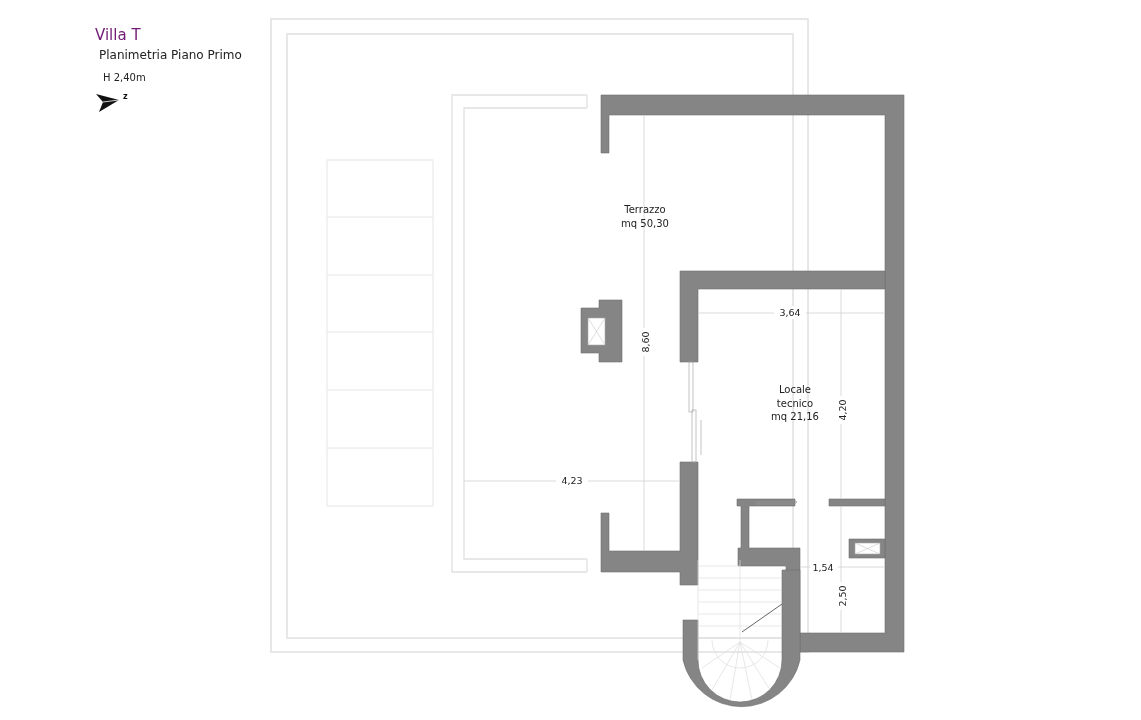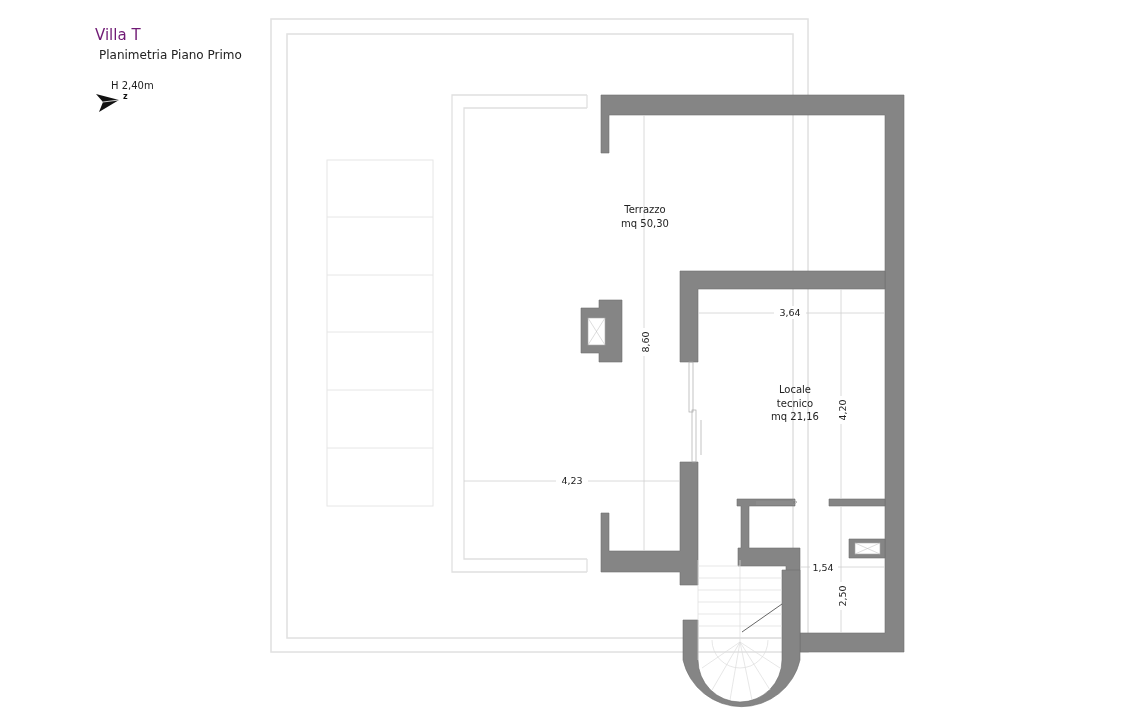--- a/index.html
+++ b/index.html
@@ -1,21 +1,21 @@
 <!DOCTYPE html>
 <html><head>
   <meta charset="utf-8">
   <style>
     html, body { margin: 0; padding: 0; background: #ffffff; }
     body { width: 1141px; height: 720px; position: relative; overflow: hidden;
            font-family: "DejaVu Sans", "Liberation Sans", sans-serif; color: #222; }
     .title-block { position: absolute; left: 95px; top: 26px; }
     .title { font-size: 15px; font-weight: normal; margin: 0; line-height: 18px; color: #701a75; }
     .subtitle { font-size: 12px; margin: 4px; line-height: 15px; color: #222; }
-    .height { font-size: 10px; margin: 16px; line-height: 13px; color: #222; }
+    .height { font-size: 10px; margin: 8px; line-height: 13px; color: #222; }
     .north { position: absolute; left: 95px; top: 90px; width: 40px; height: 24px; }
     svg.plan { position: absolute; left: 0; top: 0; }
     .lbl { font-family: "DejaVu Sans", "Liberation Sans", sans-serif; font-size: 10px; fill: #222; }
     .dim { font-family: "DejaVu Sans", "Liberation Sans", sans-serif; font-size: 9.5px; fill: #222; }
   </style>
 </head>
 <body>
 
 <div class="title-block">
   <p class="title">Villa T</p>

